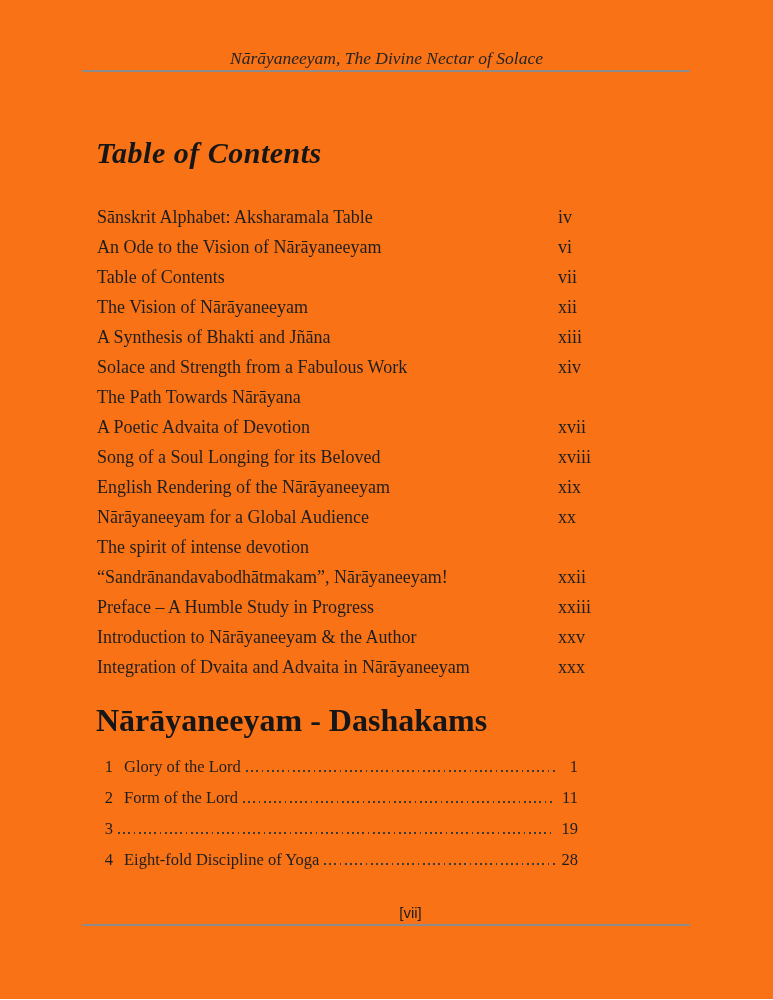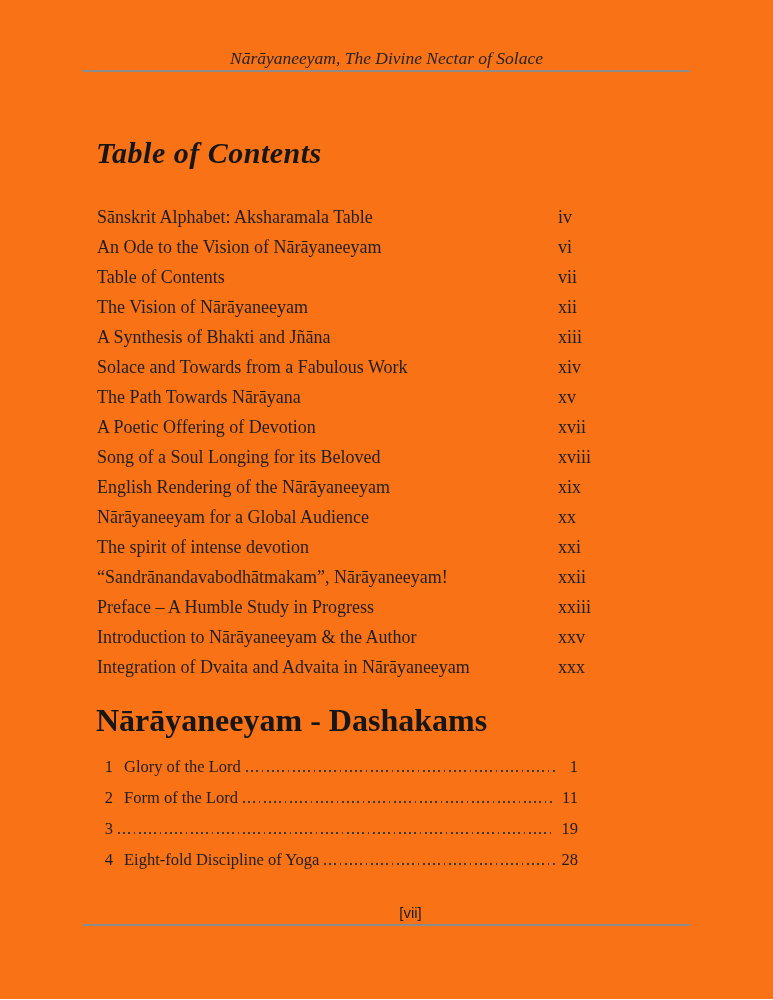--- a/index.html
+++ b/index.html
@@ -136,52 +136,50 @@
         <span class="f-label">The Vision of Nārāyaneeyam</span>
         <span class="f-page">xii</span>
       </div>
 
       <div class="f-row">
         <span class="f-label">A Synthesis of Bhakti and Jñāna</span>
         <span class="f-page">xiii</span>
       </div>
 
       <div class="f-row">
-        <span class="f-label">Solace and Towards from a Fabulous Work</span>
+        <span class="f-label">Solace and Strength from a Fabulous Work</span>
         <span class="f-page">xiv</span>
       </div>
 
       <div class="f-row">
         <span class="f-label">The Path Towards Nārāyana</span>
-        <span class="f-page">xv</span>
-      </div>
-
-      <div class="f-row">
-        <span class="f-label">A Poetic Offering of Devotion</span>
+      </div>
+
+      <div class="f-row">
+        <span class="f-label">A Poetic Advaita of Devotion</span>
         <span class="f-page">xvii</span>
       </div>
 
       <div class="f-row">
         <span class="f-label">Song of a Soul Longing for its Beloved</span>
         <span class="f-page">xviii</span>
       </div>
 
       <div class="f-row">
         <span class="f-label">English Rendering of the Nārāyaneeyam</span>
         <span class="f-page">xix</span>
       </div>
 
       <div class="f-row">
         <span class="f-label">Nārāyaneeyam for a Global Audience</span>
         <span class="f-page">xx</span>
       </div>
 
       <div class="f-row">
         <span class="f-label">The spirit of intense devotion</span>
-        <span class="f-page">xxi</span>
       </div>
 
       <div class="f-row">
         <span class="f-label">“Sandrānandavabodhātmakam”, Nārāyaneeyam!</span>
         <span class="f-page">xxii</span>
       </div>
 
       <div class="f-row">
         <span class="f-label">Preface – A Humble Study in Progress</span>
         <span class="f-page">xxiii</span>

